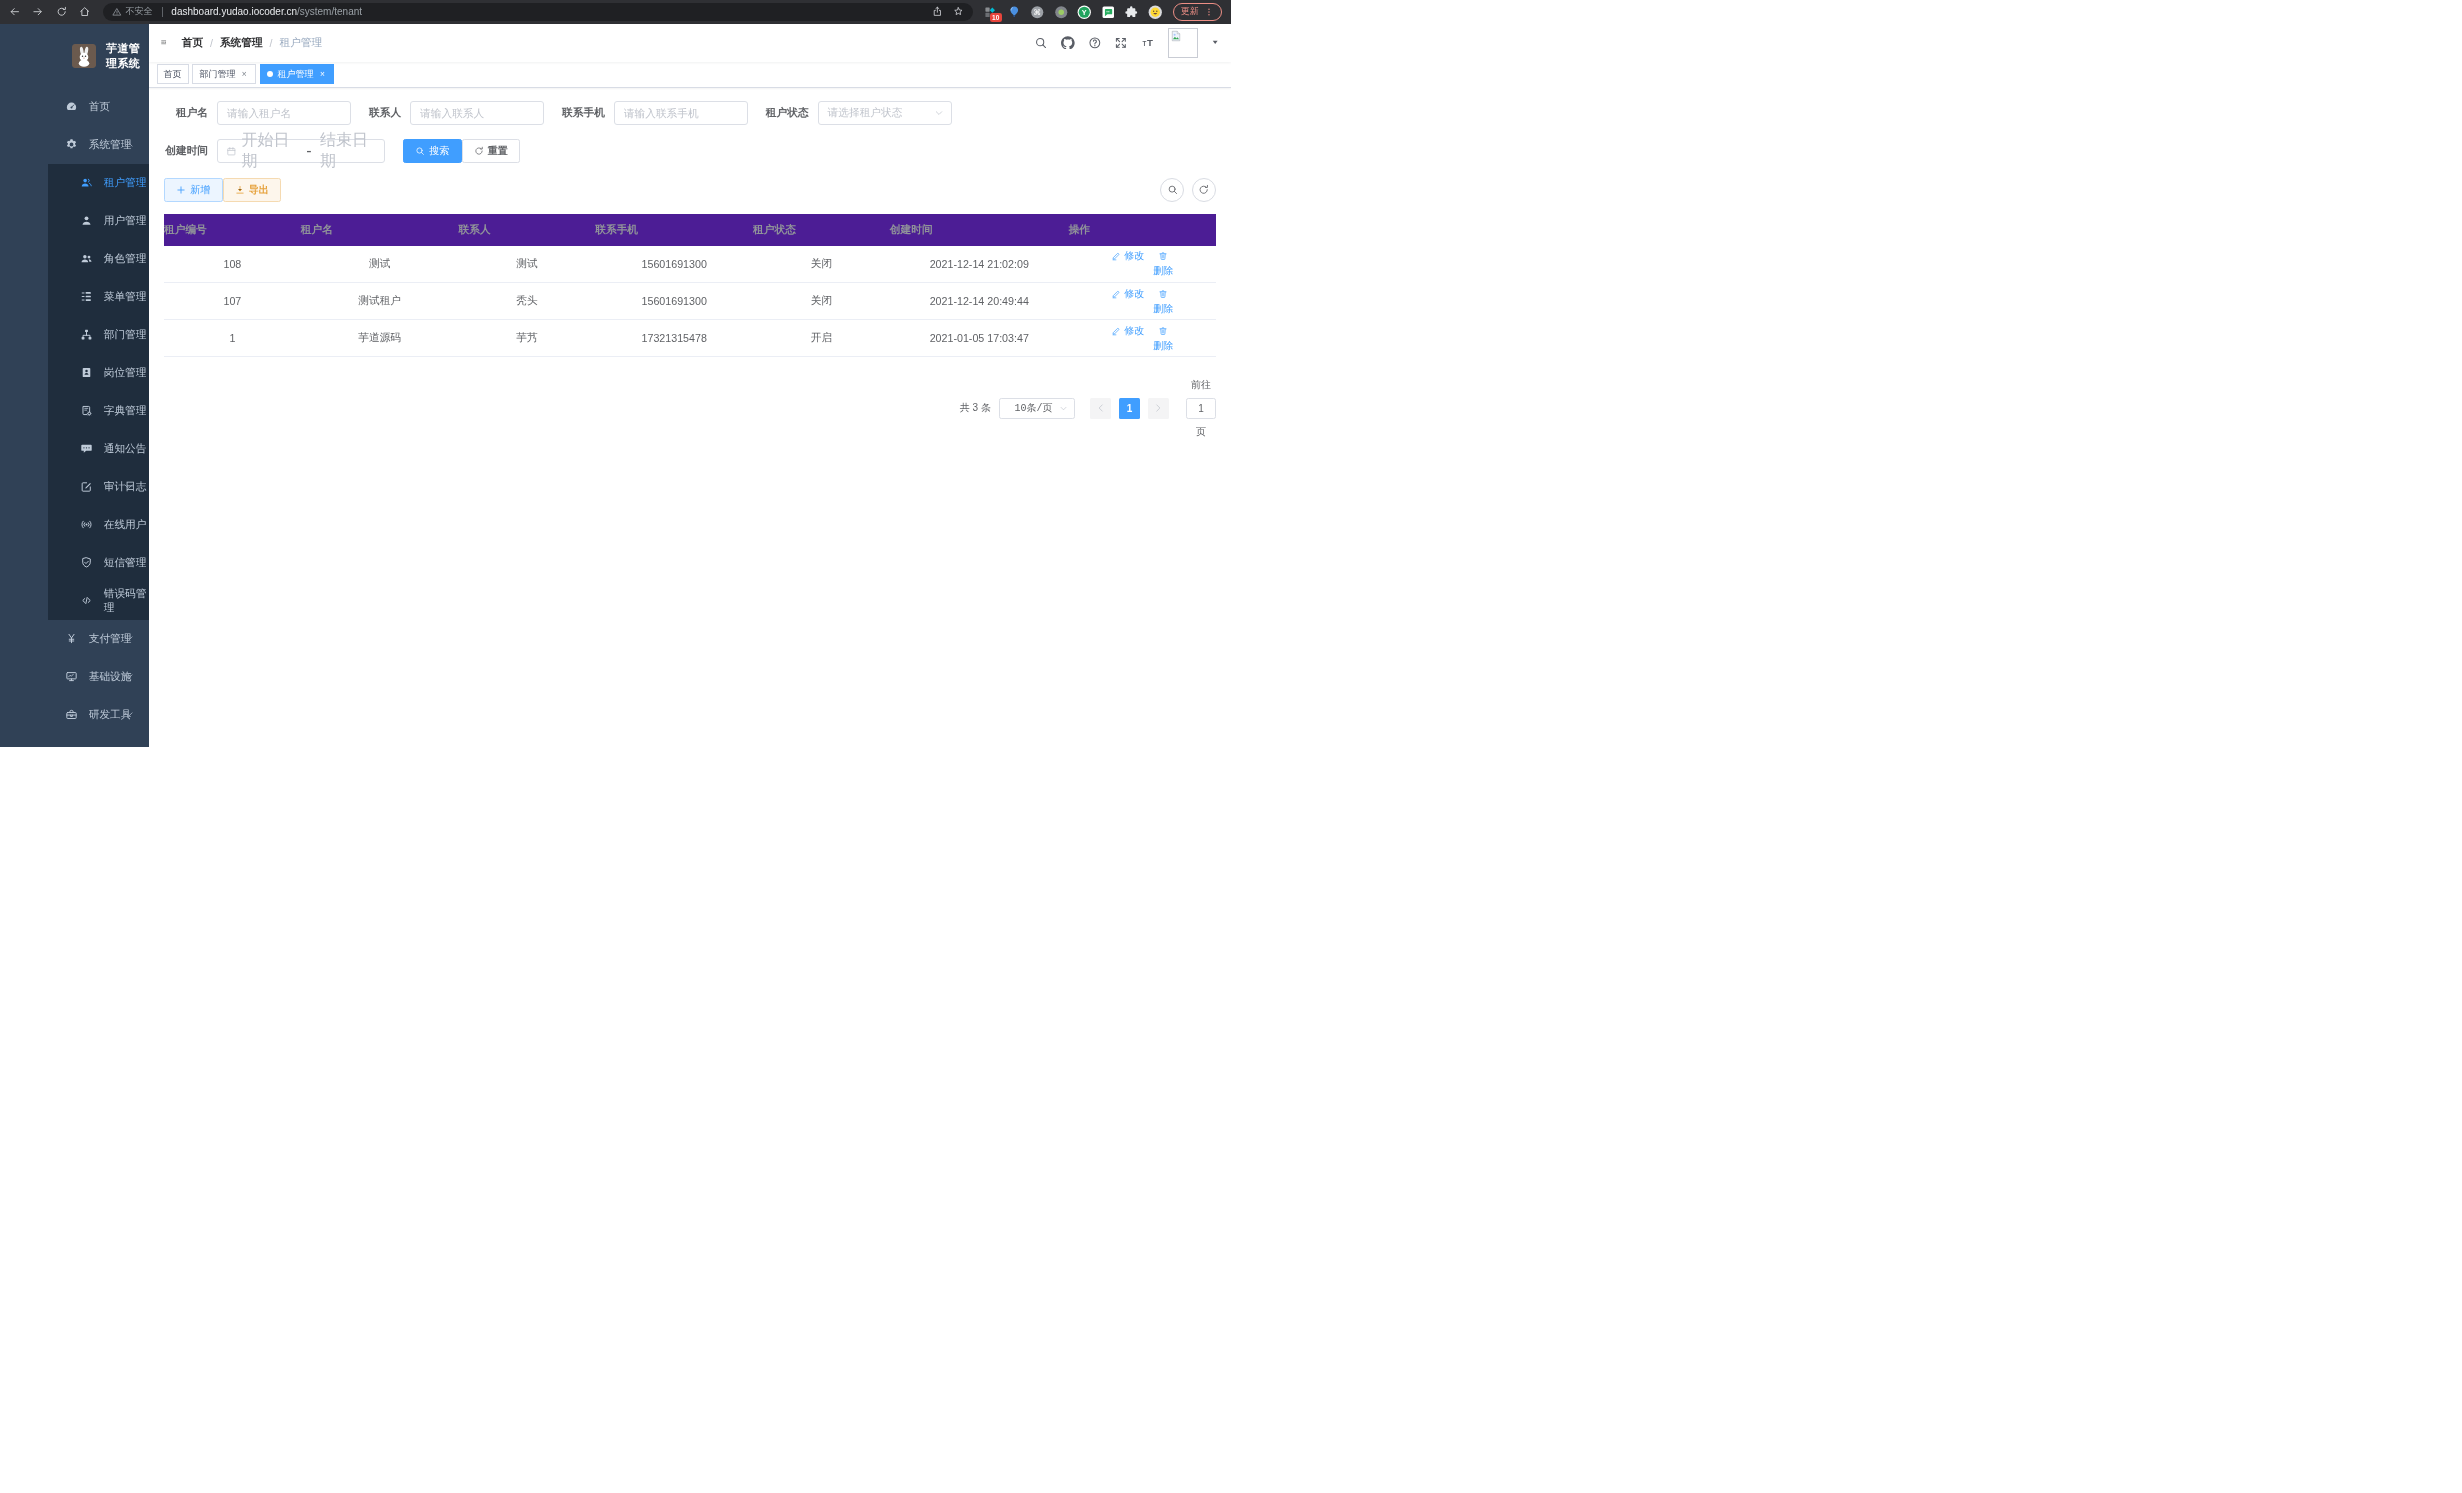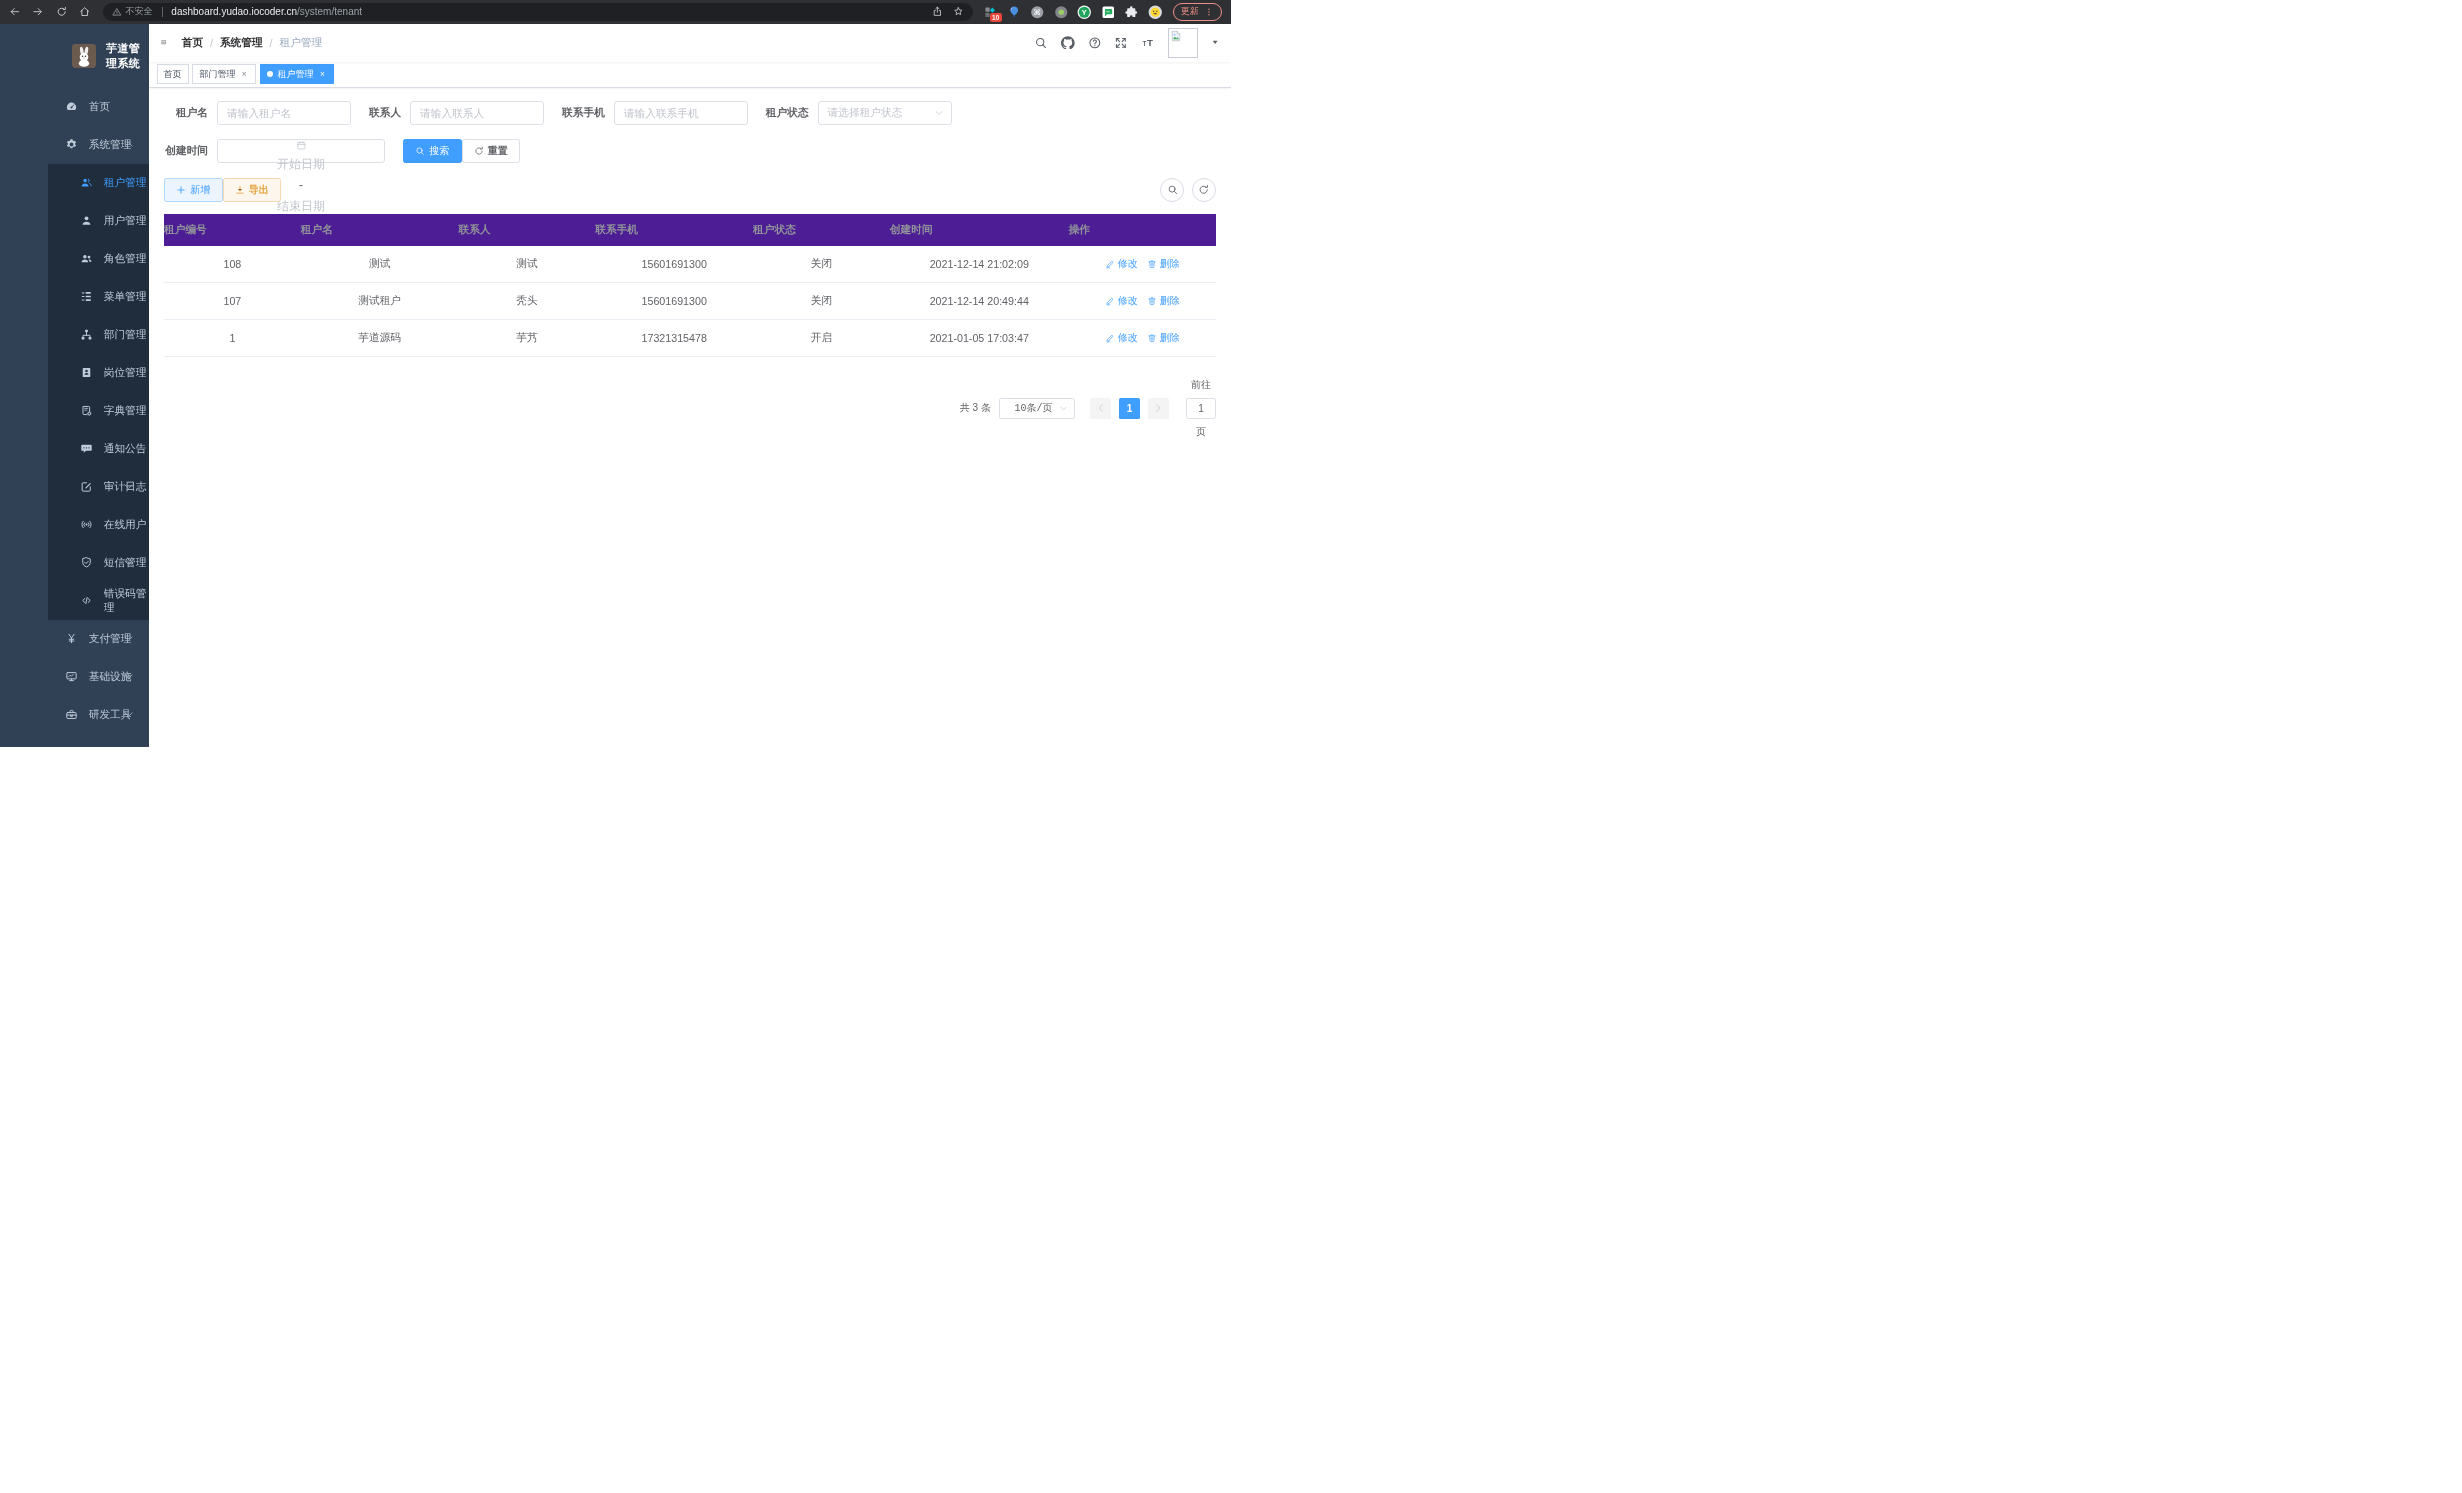--- a/index.html
+++ b/index.html
@@ -69,41 +69,41 @@
   
   .form-row { display:flex; align-items:center; margin-bottom:14.5px; }
   .form-item { display:flex; align-items:center; margin-right:18px; }
   .form-label { font-size:10.7px; font-weight:bold; color:#606266; margin-right:9px; white-space:nowrap; }
   .form-label.fixed { min-width:44px; text-align:right; }
   .el-input { width:134px; height:24px; border:0.8px solid #dcdfe6; border-radius:3px; padding:0 9px; font-size:10.7px; color:#606266; outline:none; font-family:inherit; }
   .el-input::placeholder { color:#c0c4cc; }
   .el-select { width:134px; height:24px; border:0.8px solid #dcdfe6; border-radius:3px; padding:0 6.9px 0 9px; font-size:10.7px; color:#c0c4cc; display:flex; align-items:center; cursor:pointer; }
   .el-select .sel-text { flex:1; }
   .el-select .icon { font-size:10px; color:#c0c4cc; }
-  .date-range { width:168px; height:24px; border:0.8px solid #dcdfe6; border-radius:3px; display:flex; align-items:center; padding:0 7.6px; gap:5.3px; font-size:12px; color:#c0c4cc; cursor:pointer;flex-direction:column; }
+  .date-range { width:168px; height:24px; border:0.8px solid #dcdfe6; border-radius:3px; display:flex; align-items:center; padding:0 7.6px; gap:5.3px; font-size:16px; color:#c0c4cc; cursor:pointer; }
   .date-range .icon { font-size:10.7px; }
   .date-range .dr-sep { color:#606266; padding:0 3px; }
 
   .btn { height:24px; display:inline-flex; align-items:center; gap:3.8px; border-radius:2.3px; font-size:10px; padding:0 11.4px; cursor:pointer; border:0.8px solid #dcdfe6; background:#fff; color:#606266; font-family:inherit; }
   .btn .icon { font-size:10px; }
   .btn-primary { background:#409eff; border-color:#409eff; color:#fff;text-align:right; }
   .btn-plain-primary { background:#ecf5ff; border-color:#b3d8ff; color:#409eff; }
   .btn-plain-warning { background:#fdf6ec; border-color:#f5dab1; color:#e6a23c; }
   .btn.ml { margin-left:0;font-weight:bold; }
 
   .toolbar-row { display:flex; align-items:center; margin-bottom:12px; }
   .toolbar-right { margin-left:auto; display:flex; gap:7.6px; }
   .circle-btn { width:24px; height:24px; border-radius:50%; border:0.8px solid #d9dce3; background:#fff; display:inline-flex; align-items:center; justify-content:center; color:#606266; font-size:11.4px; cursor:pointer; }
 
   
   table.grid { width:100%; border-collapse:collapse; table-layout:fixed; }
   .grid th { background:#4c1d95; color:#909399; font-size:10.7px; font-weight:bold; height:32px; text-align:left; }
   .grid td { height:37px; border-bottom:0.8px solid #ebeef5; color:#606266; font-size:10.7px; text-align:center; }
   .op-link { color:#409eff; font-size:10px; display:inline-flex; align-items:center; gap:3px; cursor:pointer; }
-  .op-link + .op-link { margin-left:9px; }
+  .op-link + .op-link { margin-left:9px;flex-direction:column; }
   .op-link .icon { font-size:10px; }
 
   
   .pagination { display:flex; align-items:center; justify-content:flex-end; margin-top:20.6px; font-size:10px; color:#606266; }
   .pg-total { margin-right:7.6px; }
   .pg-size { width:76px; height:21px; border:0.8px solid #dcdfe6; border-radius:2.3px; display:flex; align-items:center; padding:0 6px 0 9px; color:#606266; cursor:pointer; margin-right:12px; }
   .pg-size .sel-text { flex:1; text-align:center;font-family:Liberation Mono, monospace; }
   .pg-size .icon { font-size:9px; color:#c0c4cc; }
   .pg-btn { min-width:21px; height:21px; background:#f4f4f5; border-radius:1.5px; display:inline-flex; align-items:center; justify-content:center; color:#c0c4cc; font-size:10px; cursor:pointer; margin:0 3.8px; }
   .pg-page { min-width:21px; height:21px; border-radius:1.5px; display:inline-flex; align-items:center; justify-content:center; background:#409eff; color:#fff; font-weight:bold; cursor:pointer; margin:0 3.8px; }

